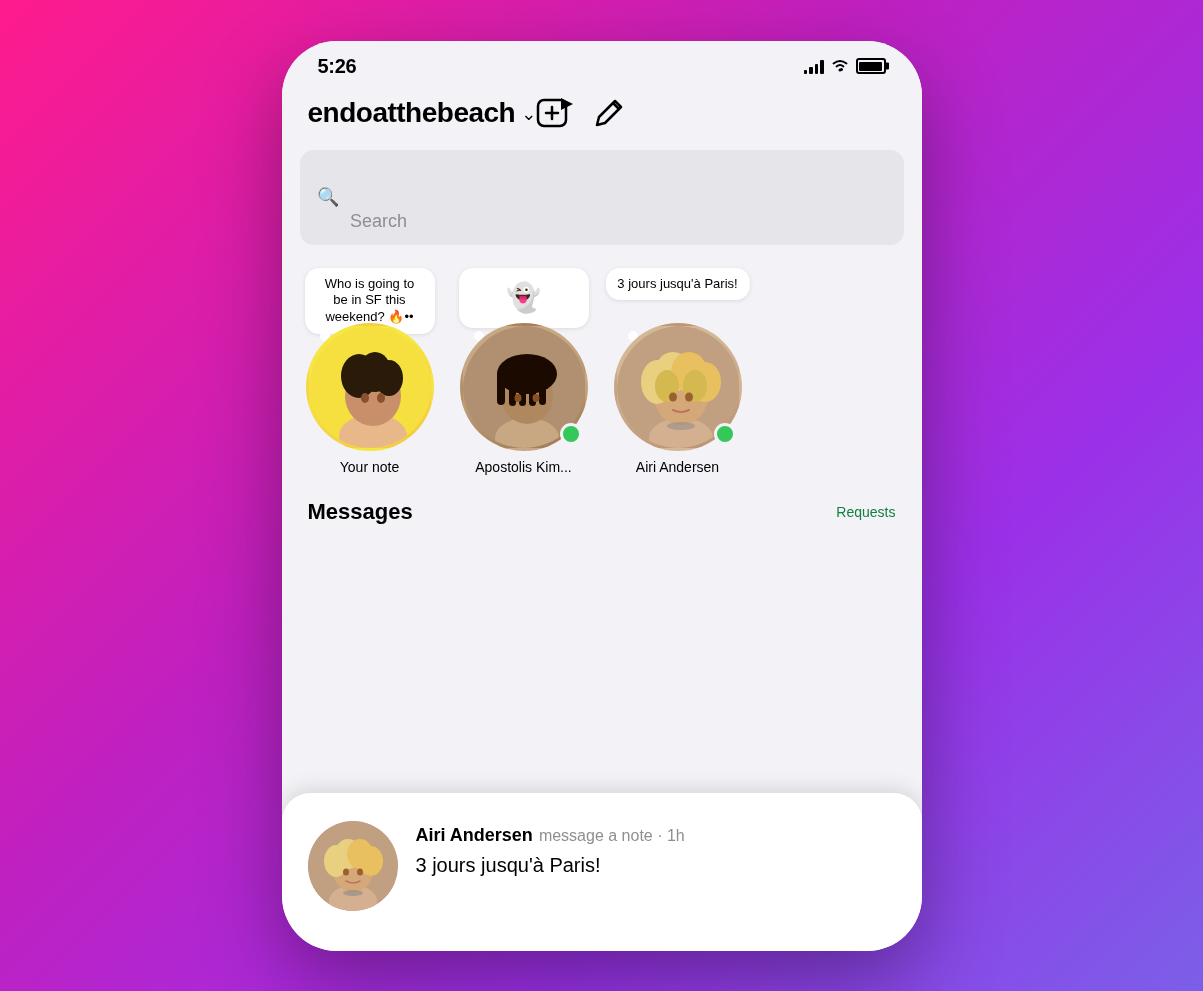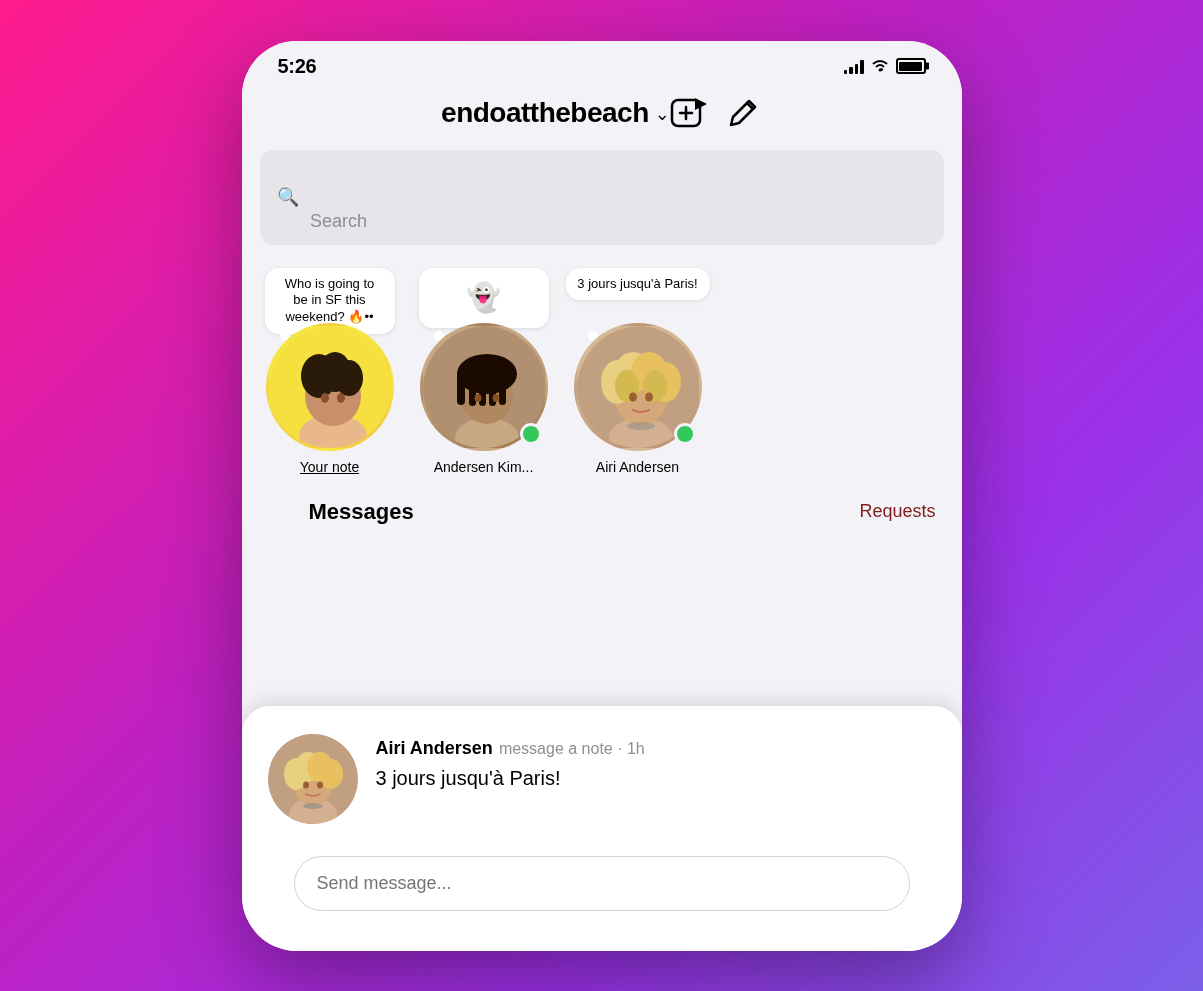--- a/index.html
+++ b/index.html
@@ -9,21 +9,21 @@
       height: 991px;
       background: linear-gradient(135deg, #ff1b8d 0%, #c020c0 40%, #9b30e8 70%, #7b5fe8 100%);
       display: flex;
       align-items: center;
       justify-content: center;
       font-family: -apple-system, BlinkMacSystemFont, 'Segoe UI', sans-serif;
       overflow: hidden;
     }
 
     .phone-shell {
-      width: 720px;
+      width: 640px;
       height: 910px;
       background: #f2f2f7;
       border-radius: 55px;
       overflow: hidden;
       position: relative;
       box-shadow: 0 30px 80px rgba(0,0,0,0.35);
     }
 
     
     .status-bar {
@@ -92,21 +92,21 @@
       width: 100%;
       height: 100%;
       background: #000;
       border-radius: 1px;
     }
 
     
     .header {
       display: flex;
       align-items: center;
-      justify-content: center;
+      justify-content: flex-start;
       padding: 10px 26px 14px;
       background: #f2f2f7;
     }
 
     .username-row {
       display: flex;
       align-items: center;
       gap: 6px;
     }
 
@@ -260,26 +260,25 @@
       justify-content: space-between;
       align-items: center;
       padding: 14px 26px 10px;
       background: #f2f2f7;
     }
 
     .messages-title {
       font-size: 22px;
       font-weight: 700;
       color: #000;
-      margin-left: 41px;
     }
 
     .requests-link {
-      font-size: 18px;
-      color: #7f1d1d;
+      font-size: 14px;
+      color: #15803d;
     }
 
     
     .message-card {
       position: absolute;
       bottom: 0;
       left: 0;
       right: 0;
       background: white;
       border-radius: 28px 28px 0 0;
@@ -431,21 +430,21 @@
   <div class="search-container">
     <div class="search-bar">
       <span class="search-icon-symbol">🔍</span>
       <span class="search-placeholder">Search</span>
     </div>
   </div>
 
   <div class="stories-section">
     <div class="stories-row">
 
-      <div class="story-item" style="margin-top: 60px; text-decoration: underline;">
+      <div class="story-item" style="margin-top: 60px;">
         <div class="story-note-bubble multiline">Who is going to be in SF this weekend? 🔥••</div>
         <div class="story-avatar-wrapper">
           <div class="progress-dot"></div>
           <div class="story-avatar avatar-person1">
             
             <svg width="128" height="128" viewBox="0 0 128 128">
               <rect width="128" height="128" fill="#f5e040" rx="64"></rect>
 
               <ellipse cx="64" cy="110" rx="34" ry="22" fill="#e8b88a"></ellipse>
 
@@ -481,21 +480,21 @@
               <rect x="56" y="40" width="7" height="40" rx="3.5" fill="#1a0a00"></rect>
               <rect x="66" y="41" width="7" height="39" rx="3.5" fill="#1a0a00"></rect>
               <rect x="76" y="43" width="7" height="36" rx="3.5" fill="#1a0a00"></rect>
 
               <ellipse cx="55" cy="72" rx="3.5" ry="4" fill="#8a5020"></ellipse>
               <ellipse cx="73" cy="72" rx="3.5" ry="4" fill="#8a5020"></ellipse>
             </svg>
           </div>
           <div class="online-dot"></div>
         </div>
-        <span class="story-label">Andersen Kim...</span>
+        <span class="story-label">Apostolis Kim...</span>
       </div>
 
       <div class="story-item" style="margin-top: 60px;">
         <div class="story-note-bubble">3 jours jusqu'à Paris!</div>
         <div class="story-avatar-wrapper">
           <div class="progress-dot"></div>
           <div class="story-avatar avatar-person3">
             <svg width="128" height="128" viewBox="0 0 128 128">
               <rect width="128" height="128" fill="#c0a080" rx="64"></rect>
 
@@ -557,18 +556,15 @@
       </div>
       <div class="message-content">
         <div class="message-sender-row">
           <span class="message-sender-name">Airi Andersen</span>
           <span class="message-meta">message a note · 1h</span>
         </div>
         <div class="message-text">3 jours jusqu'à Paris!</div>
       </div>
     </div>
 
-    <div class="send-message-bar">
-      <input class="send-input" type="text" placeholder="Send message..." style="">
-    </div>
   </div>
 
 </div>
 
 </body></html>

